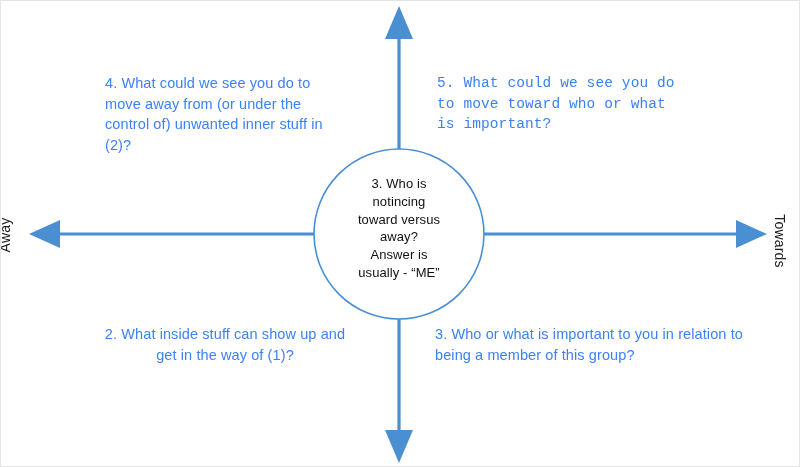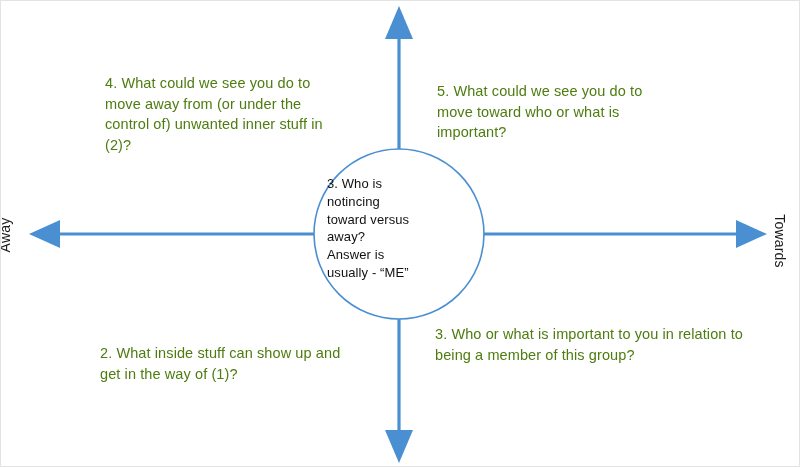--- a/index.html
+++ b/index.html
@@ -51,34 +51,35 @@
     top: 233px;
     transform: rotate(90deg);
     transform-origin: 50% 50%;
   }
 
   
   .quad {
     position: absolute;
     font-size: 14.5px;
     line-height: 1.42;
-    color: #4d7c0f;
+    color: #3b82f6;
     letter-spacing: 0.1px;
   }
   #quad-4 { left: 104px; top: 72px;  width: 243px; }
-  #quad-5 { left: 436px; top: 80px;  width: 245px; }
-  #quad-2 { left: 99px;  top: 342px; width: 250px; }
+  #quad-5 { left: 436px; top: 72px;  width: 245px; font-family: Liberation Mono, monospace; }
+  #quad-2 { left: 99px;  top: 323px; width: 250px; text-align: center; }
   #quad-1 { left: 434px; top: 323px; width: 330px; }
 
   
   #center-text {
     position: absolute;
     left: 326px;
     top: 174px;
     width: 144px;
+    text-align: center;
     font-size: 13px;
     line-height: 1.37;
     color: #111111;
     letter-spacing: 0.1px;
   }
 </style>
 </head>
 <body>
 
 <div id="canvas">

